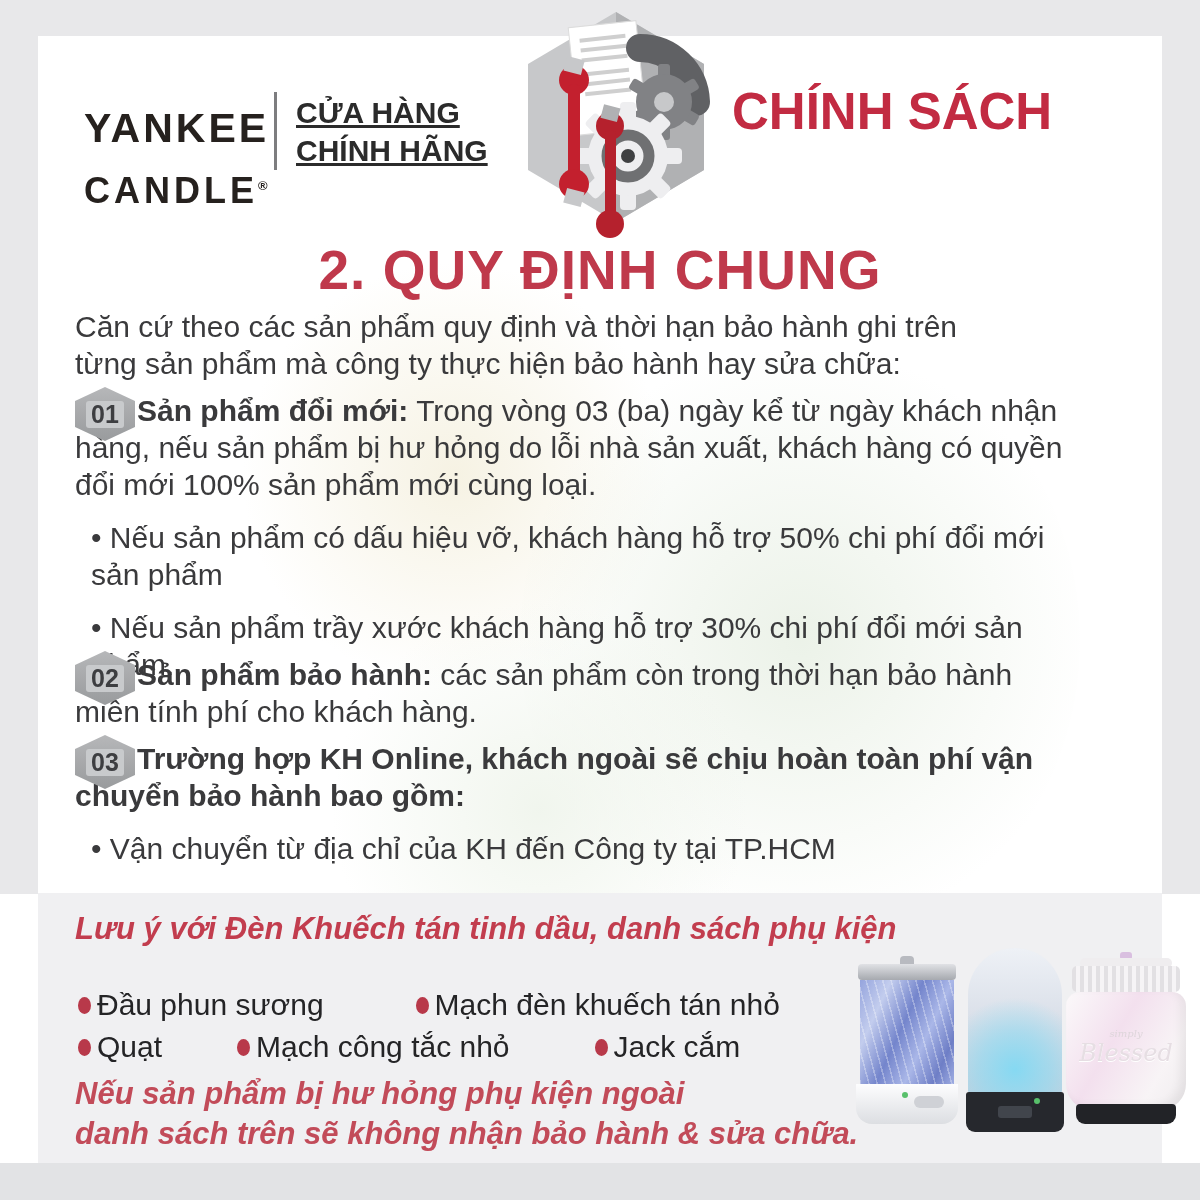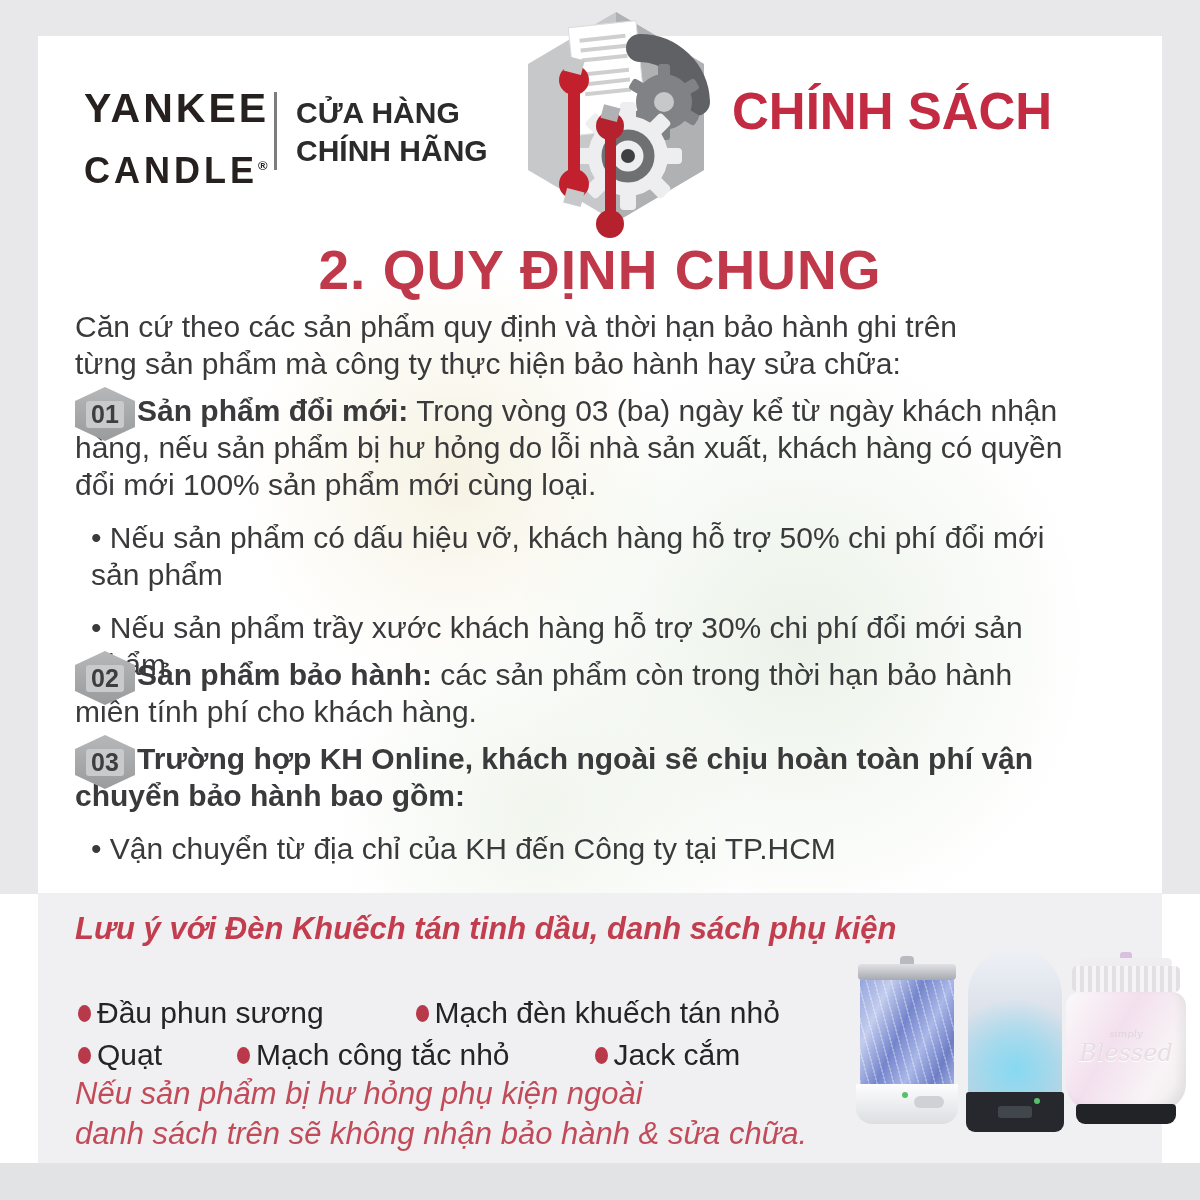--- a/index.html
+++ b/index.html
@@ -18,25 +18,25 @@
   .frame-bottom{left:0;top:1163px;width:1200px;height:37px;background:#e2e3e5;}
 
   
   .wm{border-radius:50%;pointer-events:none;}
   .wm1{left:240px;top:260px;width:430px;height:430px;background:radial-gradient(circle,#f3eeda 0%,rgba(243,238,218,0) 70%);opacity:.75;}
   .wm2{left:520px;top:330px;width:560px;height:620px;background:radial-gradient(circle,#e7efe3 0%,rgba(231,239,227,0) 70%);opacity:.8;}
   .wm3{left:330px;top:600px;width:420px;height:420px;background:radial-gradient(circle,#edf3e9 0%,rgba(237,243,233,0) 70%);opacity:.8;}
 
   
   .brand{left:84px;top:88px;line-height:1;color:#26211e;}
-  .brand .l1{font-size:41px;font-weight:600;letter-spacing:3px;}
+  .brand .l1{font-size:41px;font-weight:600;letter-spacing:3px;margin-top:20px;}
   .brand .l2{font-size:36px;font-weight:600;letter-spacing:4px;margin-top:24px;}
   .brand sup{font-size:13px;letter-spacing:0;}
   .brand-divider{left:274px;top:92px;width:3px;height:78px;background:#7d7d7f;}
-  .store{left:296px;top:94px;font-size:30px;font-weight:800;color:#2b2b2b;line-height:38px;}
+  .store{left:296px;top:94px;font-size:30px;font-weight:800;color:#2b2b2b;line-height:38px;text-decoration:underline;}
   .masthead-title{left:732px;top:84px;font-size:51px;font-weight:800;color:#c22b42;line-height:56px;letter-spacing:0;white-space:nowrap;}
   .badge-svg{left:512px;top:6px;}
 
   
   .sec-title{left:38px;top:238px;width:1124px;text-align:center;font-size:55px;font-weight:800;color:#bf394b;letter-spacing:1px;}
 
   
   .bodyblock{left:75px;width:1010px;font-size:30px;line-height:37px;color:#3a3a3c;}
   .line{display:block;white-space:nowrap;}
   .item-para{position:relative;margin:0;text-indent:62px;}
@@ -45,26 +45,26 @@
     display:flex;align-items:center;justify-content:center;
     clip-path:polygon(50% 0%,100% 26%,100% 74%,50% 100%,0% 74%,0% 26%);
     background:linear-gradient(180deg,#b6b7b9 0%,#999b9d 100%);}
   .hexnum{background:#c8cacc;padding:1px 5px;border-radius:3px;font-weight:800;font-size:25px;color:#3d3e41;line-height:1;}
   .bullet{margin:16px;}
   .bullet::before{content:"• ";color:#3a3a3c;}
 
   
   .note-bg{left:38px;top:893px;width:1124px;height:270px;background:#f0f0f2;}
   .note-heading{left:75px;top:908px;font-size:31px;font-weight:800;font-style:italic;color:#c23d4e;line-height:41px;}
-  .acc-row{left:78px;display:flex;align-items:center;font-size:30px;color:#242426;margin-top:8px;}
+  .acc-row{left:78px;display:flex;align-items:center;font-size:30px;color:#242426;}
   .acc-row1{top:988px;}
   .acc-row2{top:1030px;}
   .acc{display:flex;align-items:center;}
   .acc::before{content:"";width:13px;height:17px;border-radius:50%;background:#b8394a;margin-right:6px;flex:0 0 auto;}
-  .note-footer{left:75px;top:1074px;font-size:31px;font-weight:400;font-style:italic;color:#c24b59;line-height:40px;}
+  .note-footer{left:75px;top:1074px;font-size:31px;font-weight:700;font-style:italic;color:#c24b59;line-height:40px;}
 
   
   .prod{position:absolute;}
   
   .prod-leaf{left:856px;top:956px;width:102px;height:168px;}
   .leaf-nub{position:absolute;top:0;left:44px;width:14px;height:10px;background:#b8bac0;border-radius:4px 4px 2px 2px;}
   .leaf-cap{position:absolute;top:8px;left:2px;right:2px;height:16px;border-radius:4px;background:linear-gradient(180deg,#e0e1e5,#a6a9af);}
   .leaf-body{position:absolute;top:24px;left:4px;right:4px;height:104px;
     background:repeating-linear-gradient(75deg,rgba(255,255,255,.30) 0 1.5px,rgba(255,255,255,0) 1.5px 8px),
       linear-gradient(115deg,#95a4dd 0%,#c3cdee 22%,#7485cc 45%,#aab7e8 65%,#6e7ec6 85%,#9fade2 100%);}

